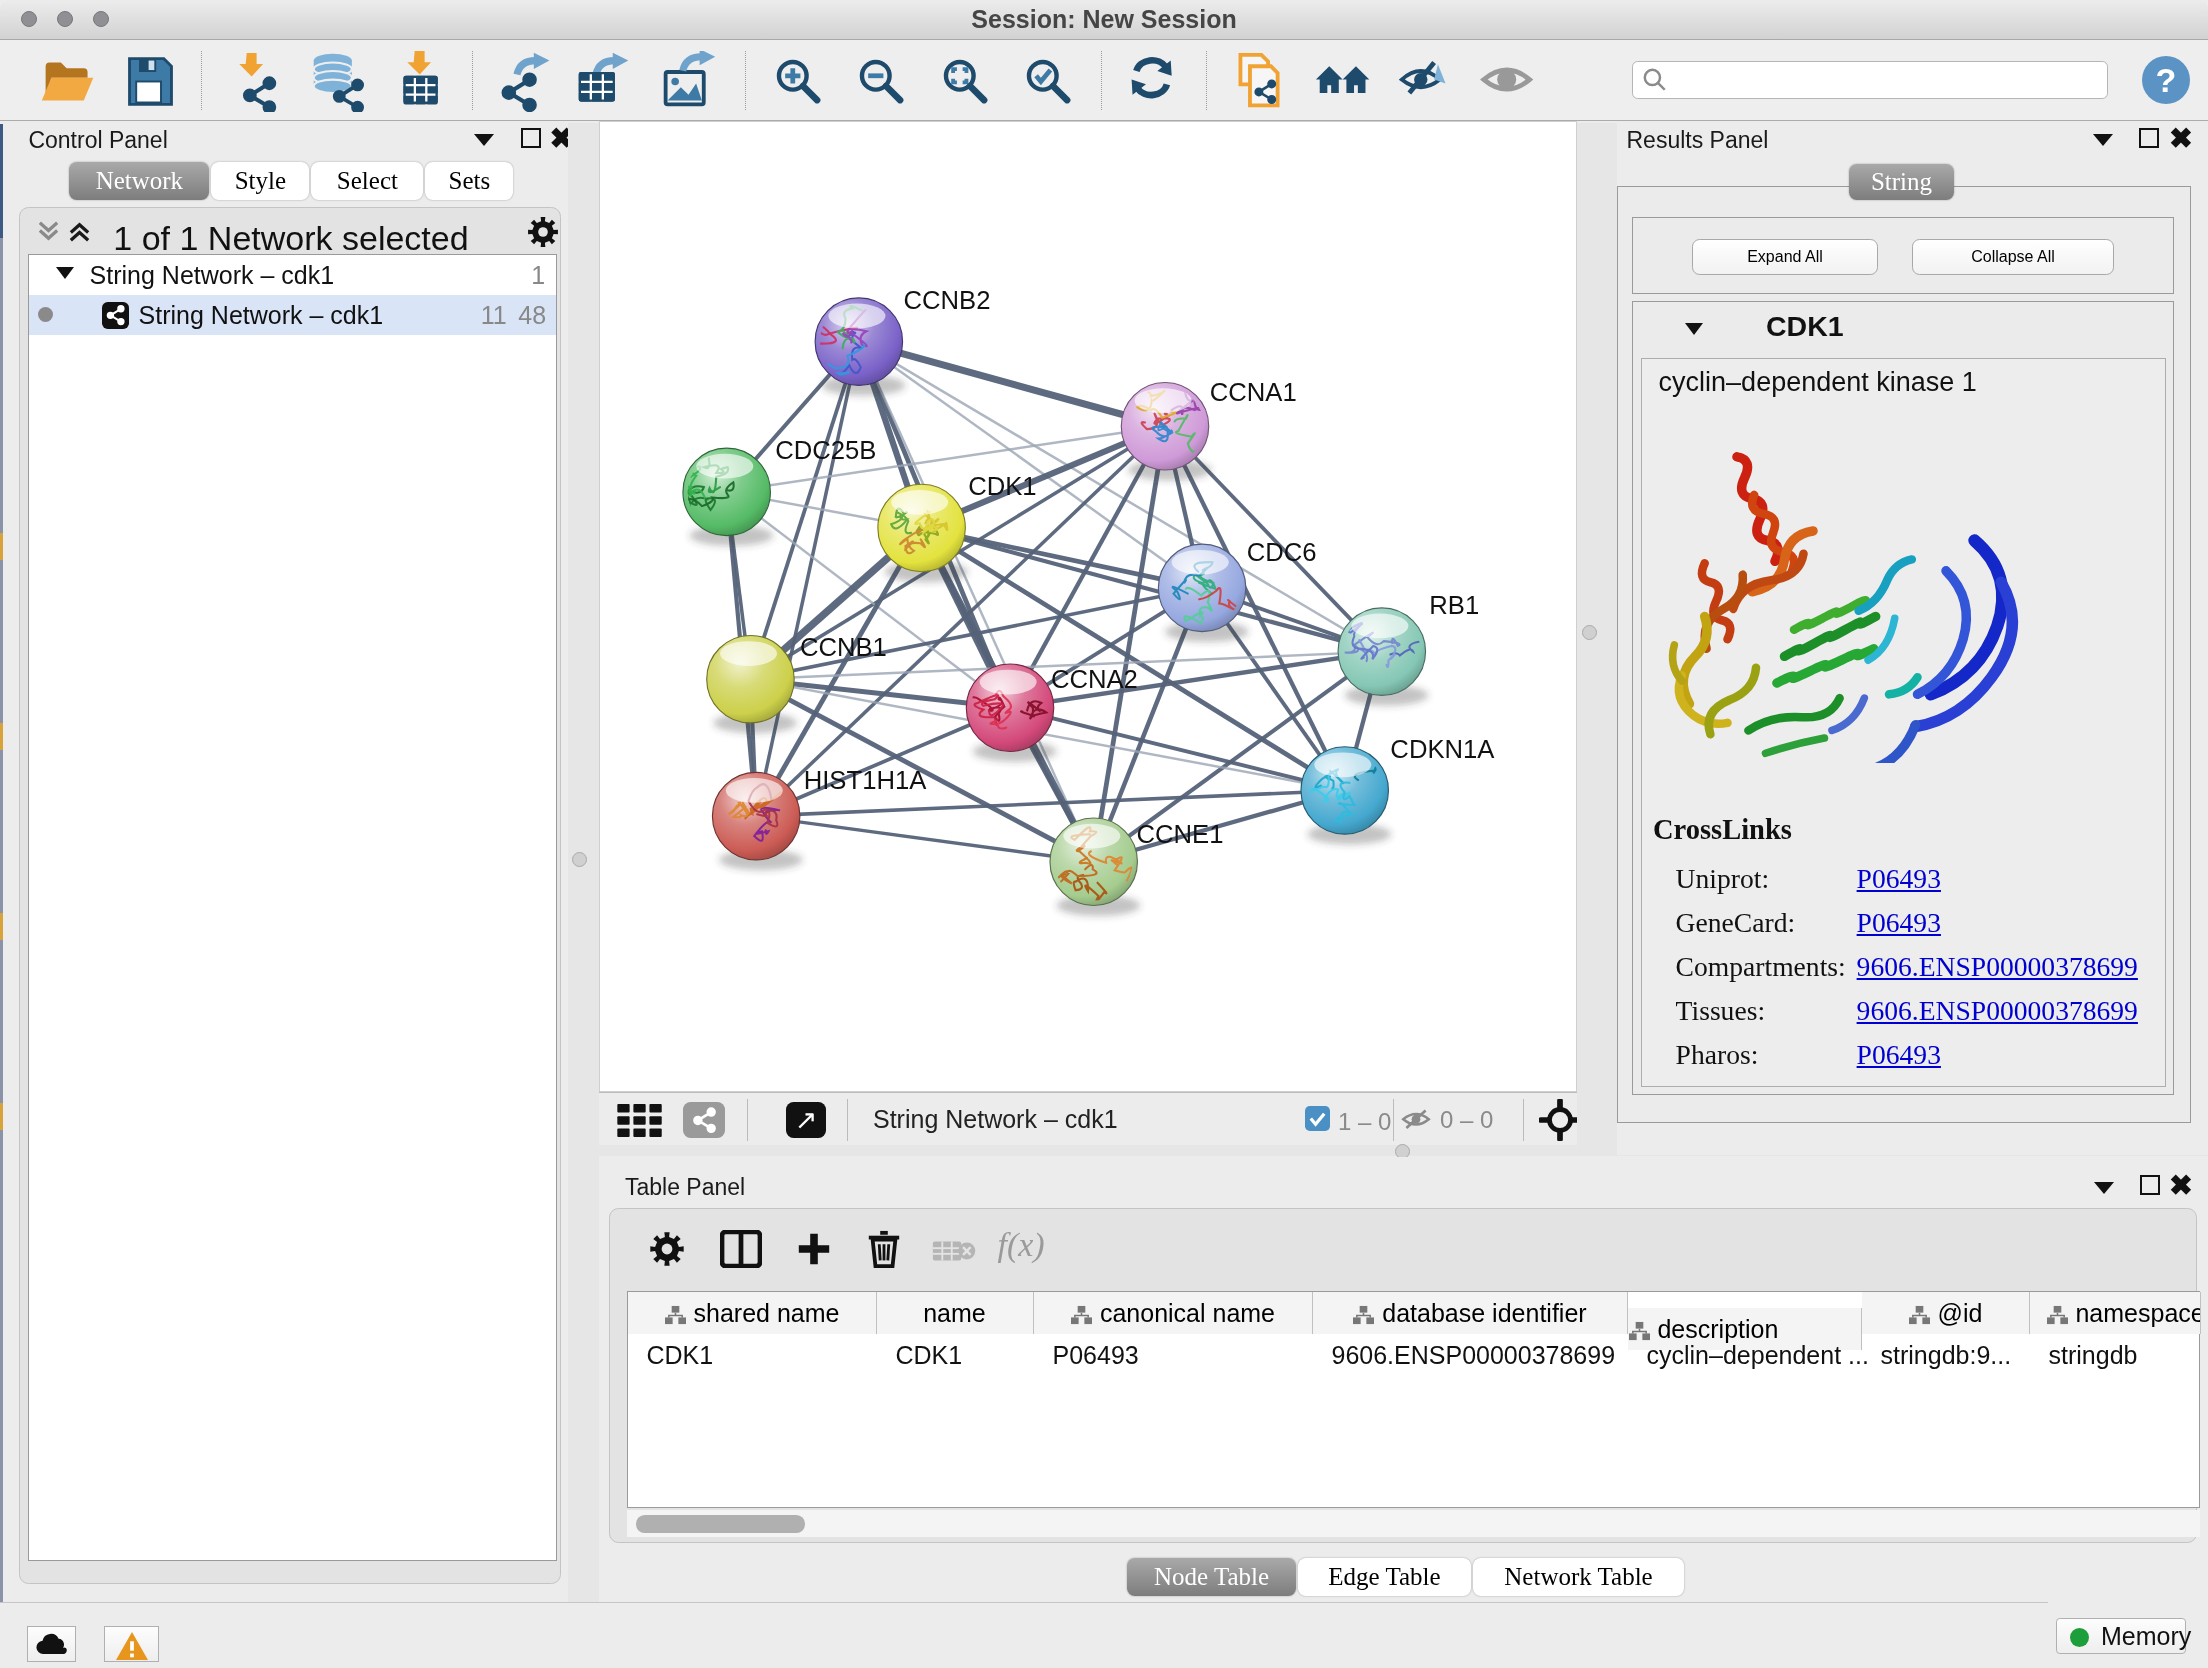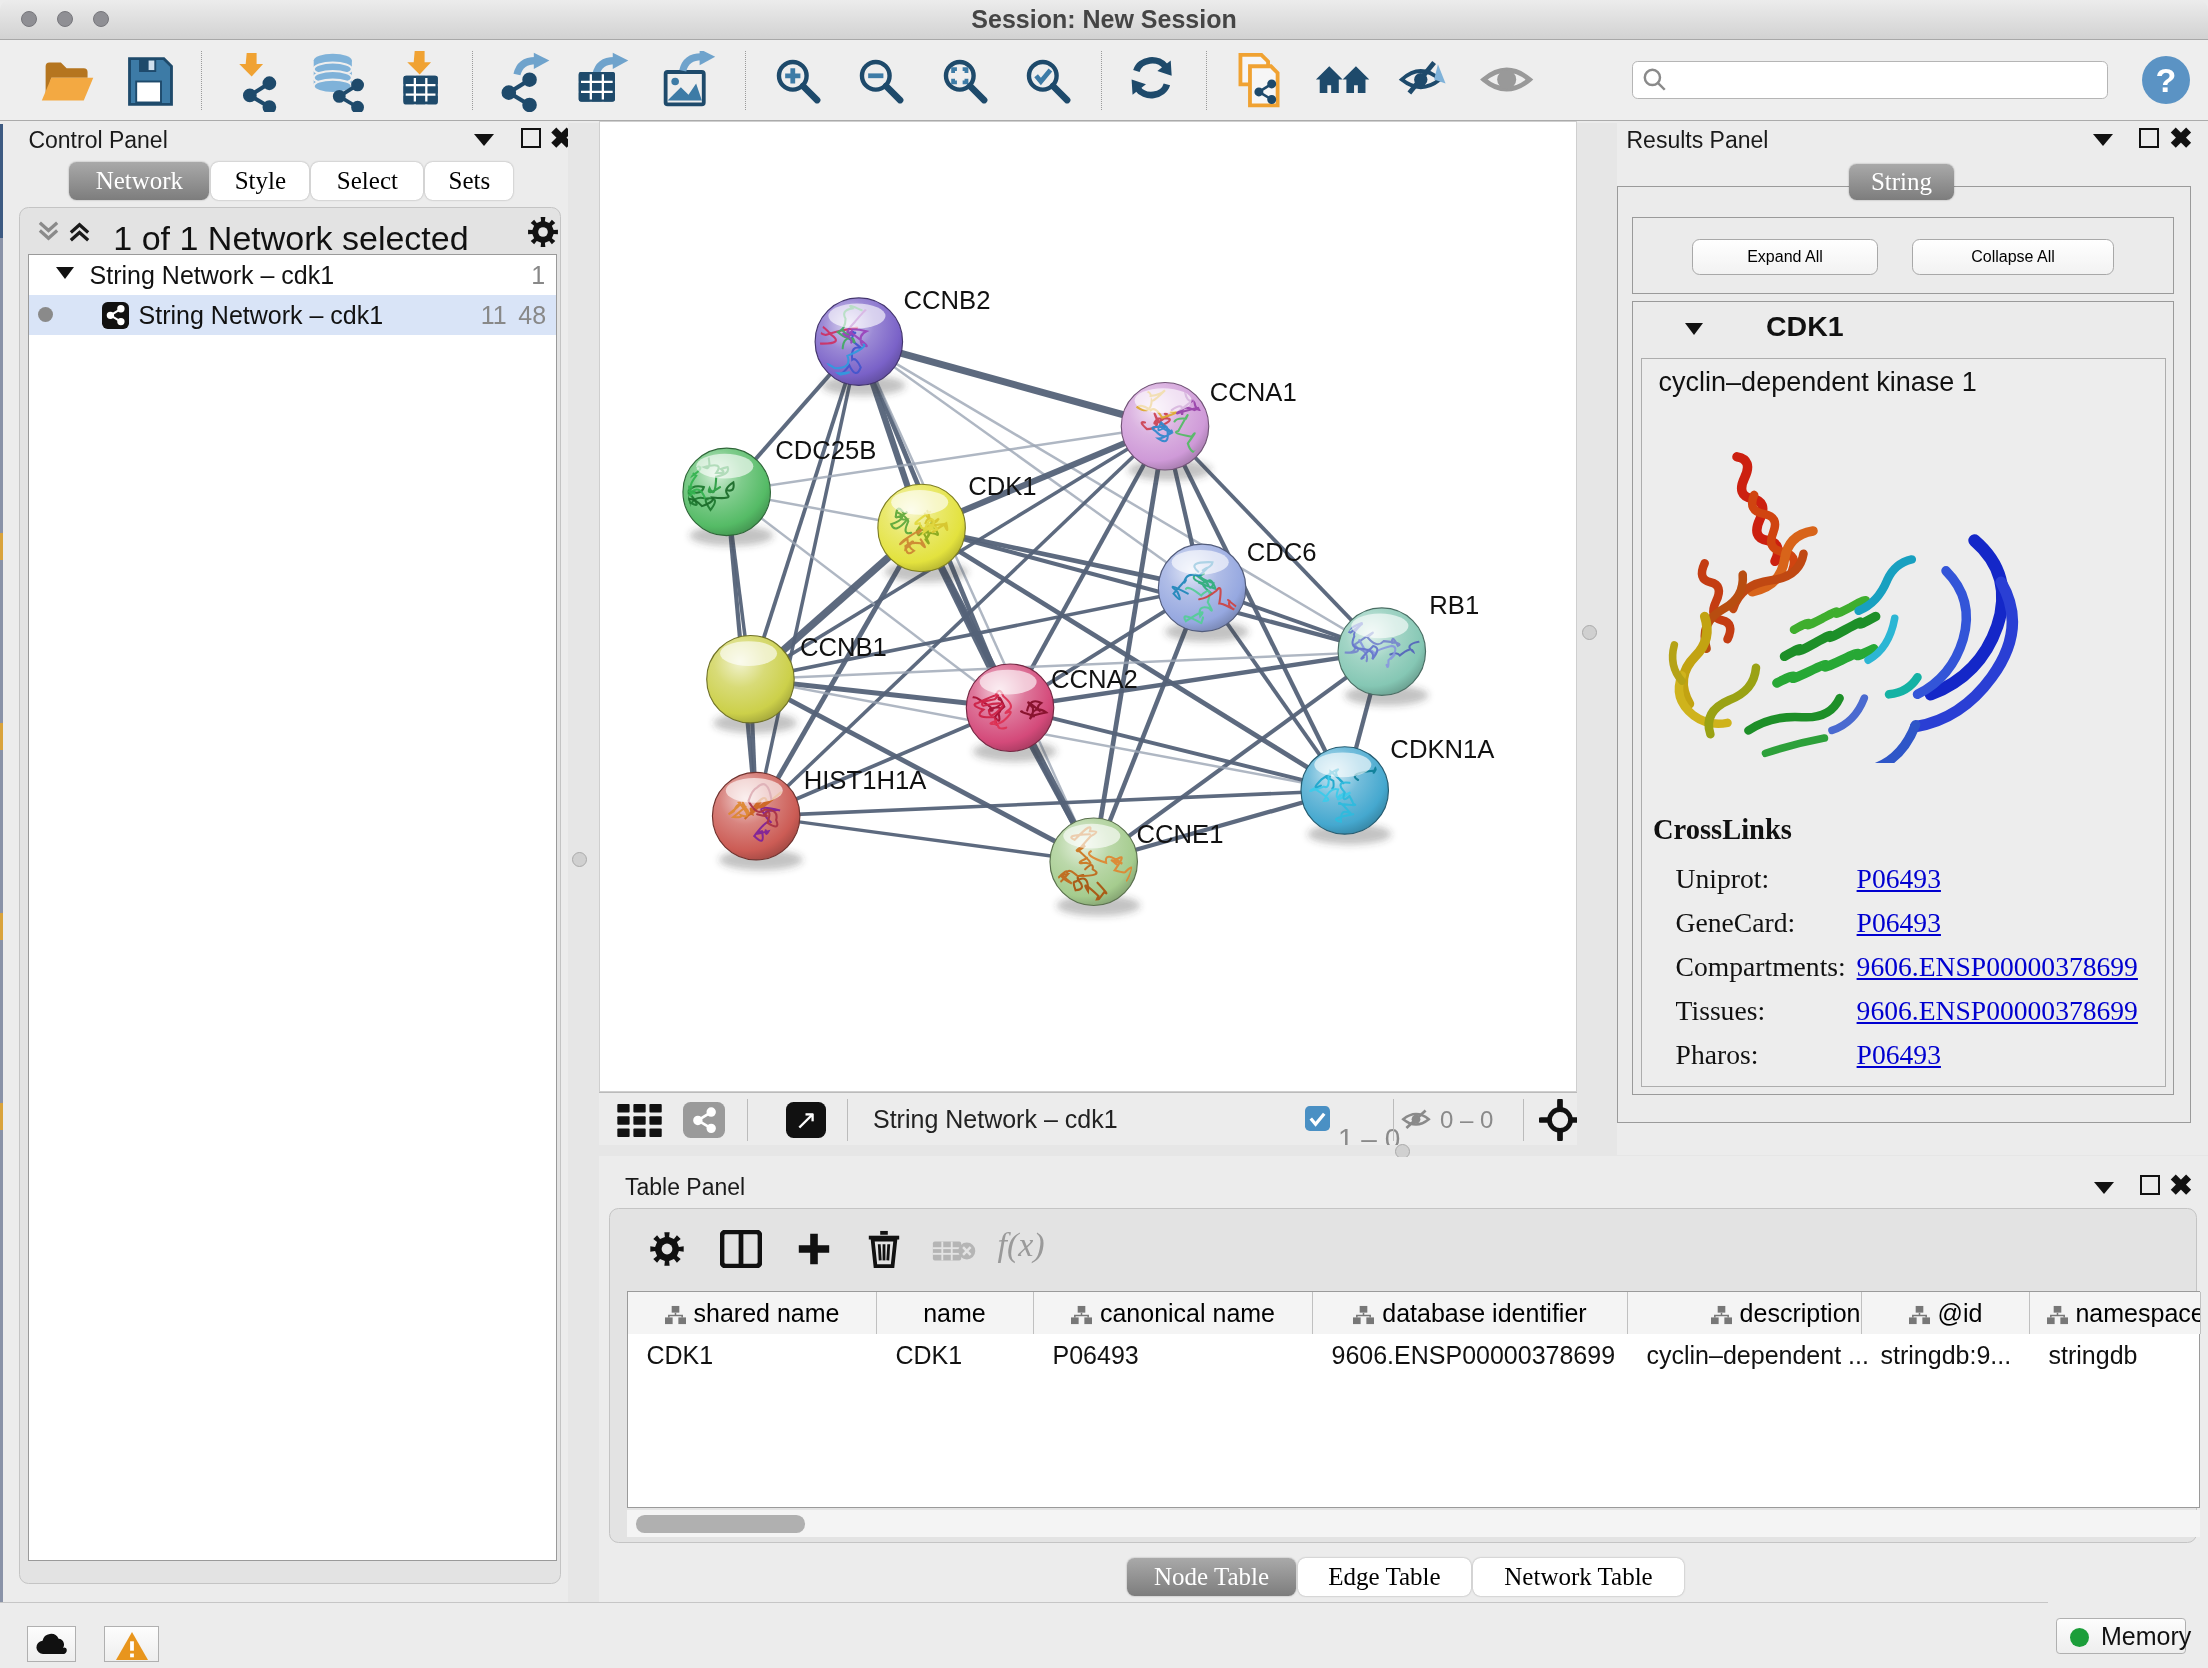--- a/index.html
+++ b/index.html
@@ -525,21 +525,21 @@
           <circle cx="29.6" cy="27.8" r="3.52"></circle>
         </g>
       </svg></div>
   <div class="abs" style="left:148px;top:5.7px;height:42px;border-left:1.4px solid #bbb"></div>
   <div class="abs" style="left:187px;top:8.6px;width:40px;height:36px;background:#111;border-radius:7.6px;color:#fff;text-align:center;font-size:27px;line-height:36px">↗</div>
   <div class="abs" style="left:248px;top:5.7px;height:42px;border-left:1.4px solid #bbb"></div>
   <div class="abs" style="left:274px;top:12.4px;font-size:25px;color:#222">String Network – cdk1</div>
   <div class="abs" style="left:706px;top:13.3px;width:25px;height:25px;background:#4a90c4;border-radius:4.8px"><svg width="25" height="25" viewBox="0 0 26 26">
         <path d="M6 13 l5 6 l9 -11" stroke="#fff" stroke-width="3.4" fill="none"></path>
       </svg></div>
-  <div class="abs" style="left:739px;top:30px;font-size:28px;color:#8a8a8a">1 – 0</div>
+  <div class="abs" style="left:739px;top:15px;font-size:24px;color:#8a8a8a">1 – 0</div>
   <div class="abs" style="left:794px;top:5.7px;height:42px;border-left:1.4px solid #bbb"></div>
   <svg width="32" height="28.5" viewBox="0 0 40 34" style="position:absolute;left:801px;top:12.4px">
       <path d="M4 17 Q20 4 36 17 Q20 30 4 17 z" fill="none" stroke="#8a8a8a" stroke-width="3"></path>
       <circle cx="20" cy="17" r="5.5" fill="#8a8a8a"></circle>
       <line x1="8" y1="28" x2="32" y2="6" stroke="#8a8a8a" stroke-width="3.4"></line>
     </svg>
   <div class="abs" style="left:841px;top:13.3px;font-size:24px;color:#8a8a8a">0 – 0</div>
   <div class="abs" style="left:924px;top:5.7px;height:42px;border-left:1.4px solid #bbb"></div>
   <svg width="42" height="42" viewBox="0 0 44 44" style="position:absolute;left:940px;top:5.7px">
     <circle cx="22" cy="22" r="11" fill="none" stroke="#111" stroke-width="5"></circle>
@@ -665,21 +665,21 @@
             <rect x="1" y="13" width="8" height="7" fill="#777"></rect>
             <rect x="15" y="13" width="8" height="7" fill="#777"></rect>
             <path d="M12 8 v3 M5 13 v-2 h14 v2" stroke="#777" stroke-width="1.6" fill="none"></path>
           </svg> canonical name</div>
         <div class="abs" style="left:685px;top:0;width:315px;height:42px;border-right:1.4px solid #c0c0c0;text-align:center;font-size:25px;line-height:42px;background:#f4f4f4;white-space:nowrap;overflow:hidden"><svg width="23" height="21" viewBox="0 0 24 22" style="vertical-align:-3.8px">
             <rect x="8" y="1" width="8" height="7" fill="#777"></rect>
             <rect x="1" y="13" width="8" height="7" fill="#777"></rect>
             <rect x="15" y="13" width="8" height="7" fill="#777"></rect>
             <path d="M12 8 v3 M5 13 v-2 h14 v2" stroke="#777" stroke-width="1.6" fill="none"></path>
           </svg> database identifier</div>
-        <div class="abs" style="left:1000px;top:0;width:234px;height:42px;border-right:1.4px solid #c0c0c0;text-align:right;font-size:25px;line-height:42px;background:#f4f4f4;white-space:nowrap;overflow:hidden"><svg width="23" height="21" viewBox="0 0 24 22" style="vertical-align:-3.8px">
+        <div class="abs" style="left:1000px;top:16px;width:234px;height:42px;border-right:1.4px solid #c0c0c0;text-align:left;font-size:25px;line-height:42px;background:#f4f4f4;white-space:nowrap;overflow:hidden"><svg width="23" height="21" viewBox="0 0 24 22" style="vertical-align:-3.8px">
             <rect x="8" y="1" width="8" height="7" fill="#777"></rect>
             <rect x="1" y="13" width="8" height="7" fill="#777"></rect>
             <rect x="15" y="13" width="8" height="7" fill="#777"></rect>
             <path d="M12 8 v3 M5 13 v-2 h14 v2" stroke="#777" stroke-width="1.6" fill="none"></path>
           </svg> description</div>
         <div class="abs" style="left:1234px;top:0;width:168px;height:42px;border-right:1.4px solid #c0c0c0;text-align:center;font-size:25px;line-height:42px;background:#f4f4f4;white-space:nowrap;overflow:hidden"><svg width="23" height="21" viewBox="0 0 24 22" style="vertical-align:-3.8px">
             <rect x="8" y="1" width="8" height="7" fill="#777"></rect>
             <rect x="1" y="13" width="8" height="7" fill="#777"></rect>
             <rect x="15" y="13" width="8" height="7" fill="#777"></rect>
             <path d="M12 8 v3 M5 13 v-2 h14 v2" stroke="#777" stroke-width="1.6" fill="none"></path>

